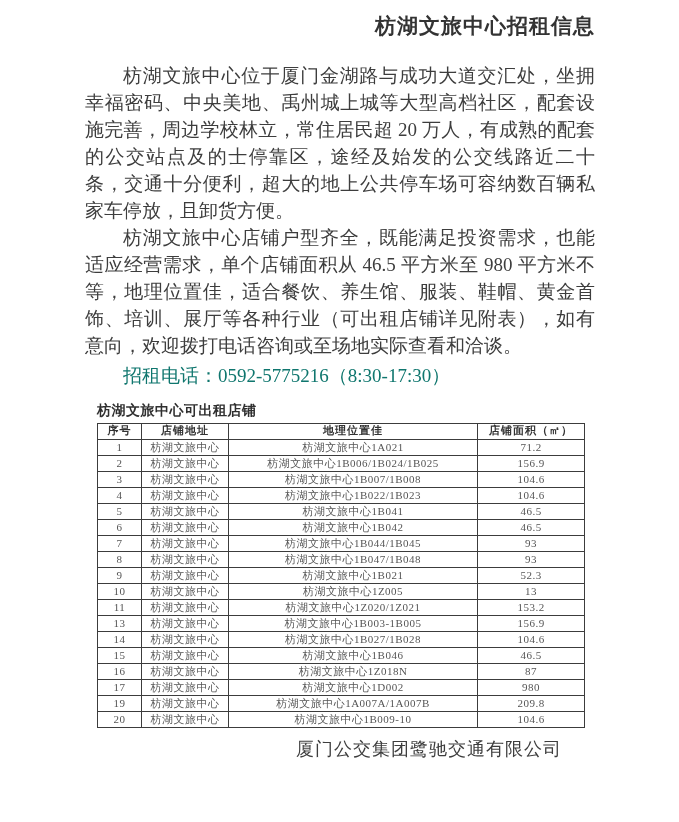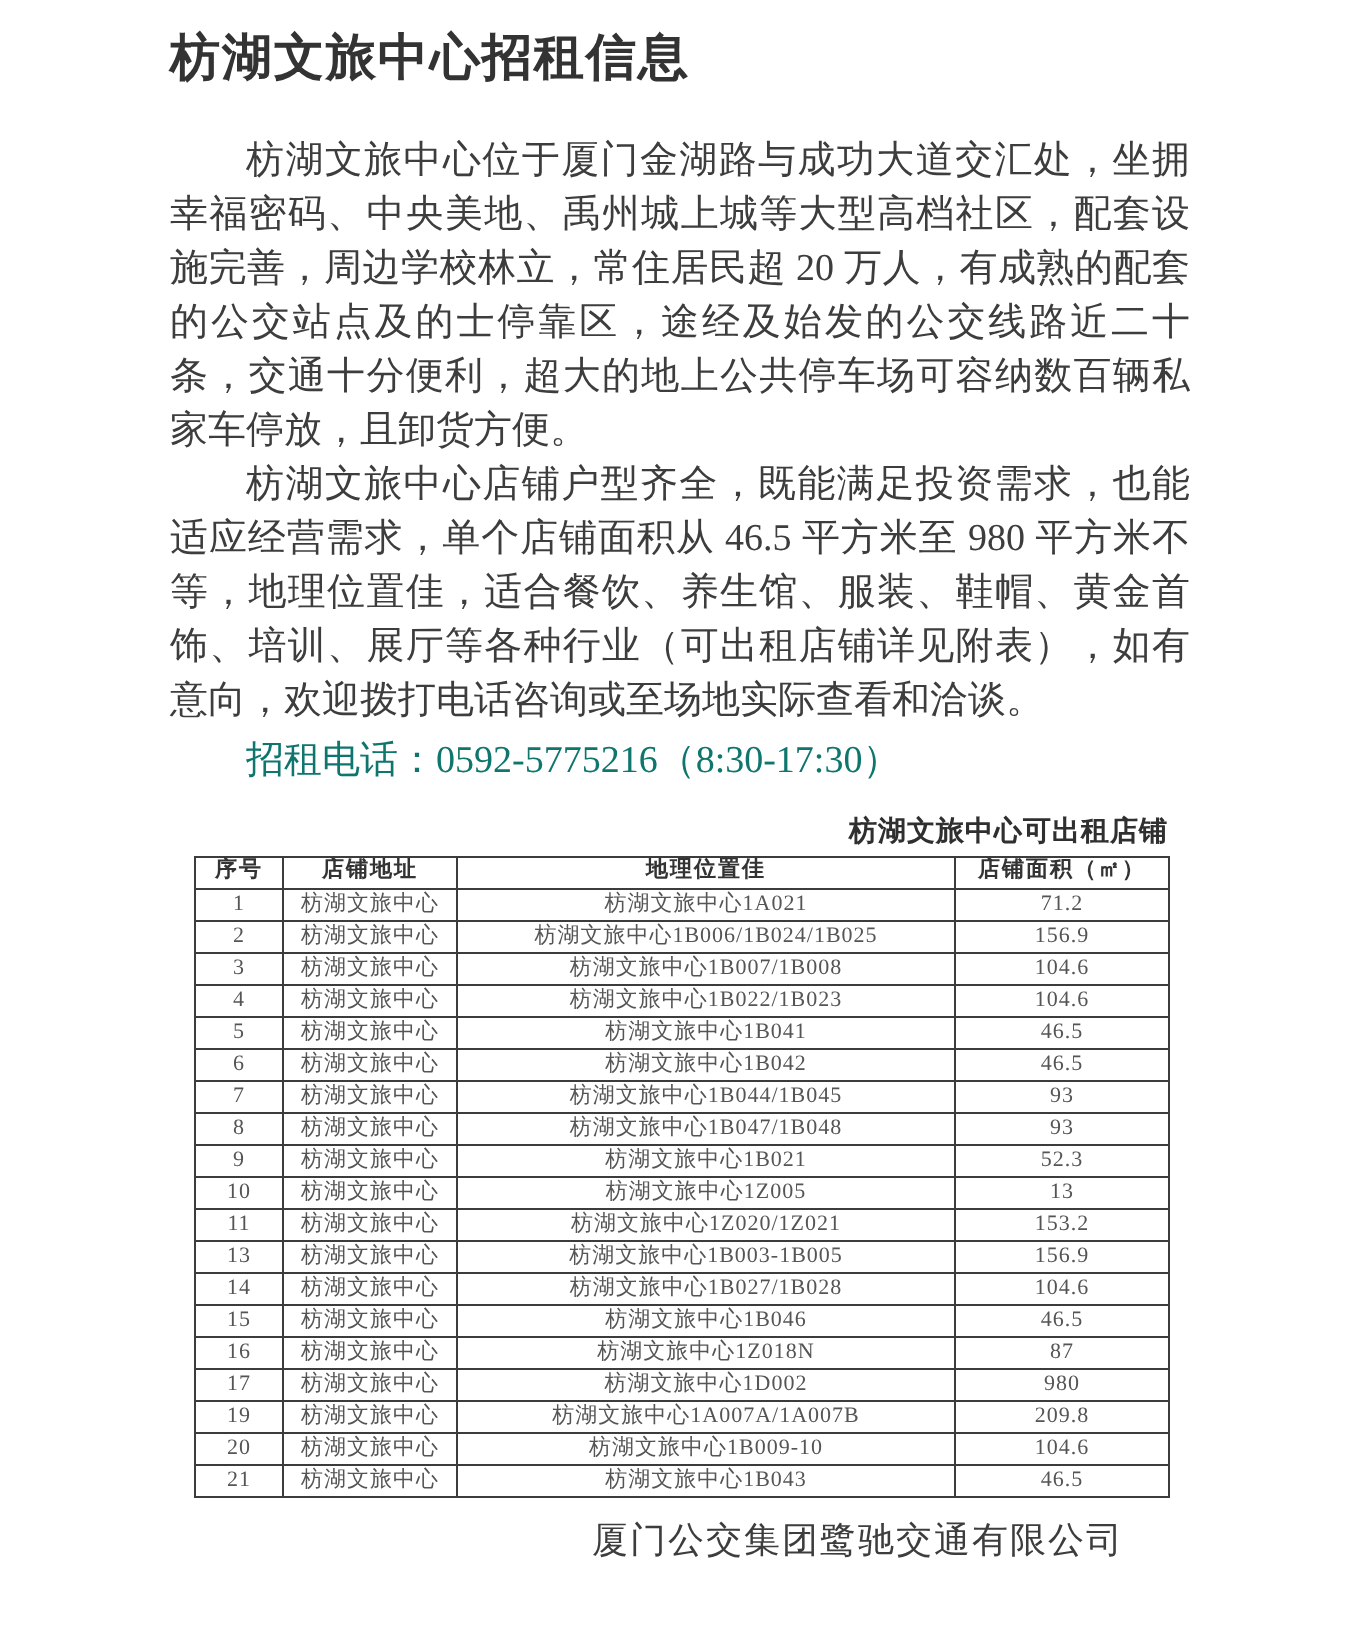--- a/index.html
+++ b/index.html
@@ -10,22 +10,22 @@
     color: #3d3d3d;
     overflow: hidden;
   }
   .page {
     width: 679px; height: 822px;
     padding: 8px 84px 0 85px;
   }
   .doc-title {
     font-family: "Liberation Sans", "DejaVu Sans", sans-serif;
     font-weight: bold;
-    font-size: 25px;
-    text-align: left;
+    font-size: 21px;
+    text-align: right;
     letter-spacing: 1px;
     color: #333333;
     margin: 4px 0 22px 0;
   }
   .body-text p {
     font-size: 19px;
     line-height: 27px;
     text-align: justify;
     text-justify: inter-character;
     text-indent: 2em;
@@ -38,21 +38,21 @@
     color: #0f766e;
     margin-top: 2px;
   }
   .table-wrap {
     width: 487px;
     margin: 12px 0 0 12px;
   }
   .table-title {
     font-size: 14px;
     font-weight: bold;
-    text-align: right;
+    text-align: left;
     color: #2f2f2f;
     letter-spacing: 0.5px;
     margin-bottom: 3px;
   }
   table.rent-table {
     width: 487px;
     border-collapse: collapse;
     table-layout: fixed;
   }
   table.rent-table th, table.rent-table td {
@@ -222,26 +222,20 @@
             <td>枋湖文旅中心</td>
             <td>枋湖文旅中心1A007A/1A007B</td>
             <td>209.8</td>
           </tr>
           <tr>
             <td>20</td>
             <td>枋湖文旅中心</td>
             <td>枋湖文旅中心1B009-10</td>
             <td>104.6</td>
           </tr>
-          <tr>
-            <td>21</td>
-            <td>枋湖文旅中心</td>
-            <td>枋湖文旅中心1B043</td>
-            <td>46.5</td>
-          </tr>
         </tbody>
     </table>
   </div>
 
   <div class="footer">
     <div class="company">厦门公交集团鹭驰交通有限公司</div>
 
   </div>
 
 </div>

